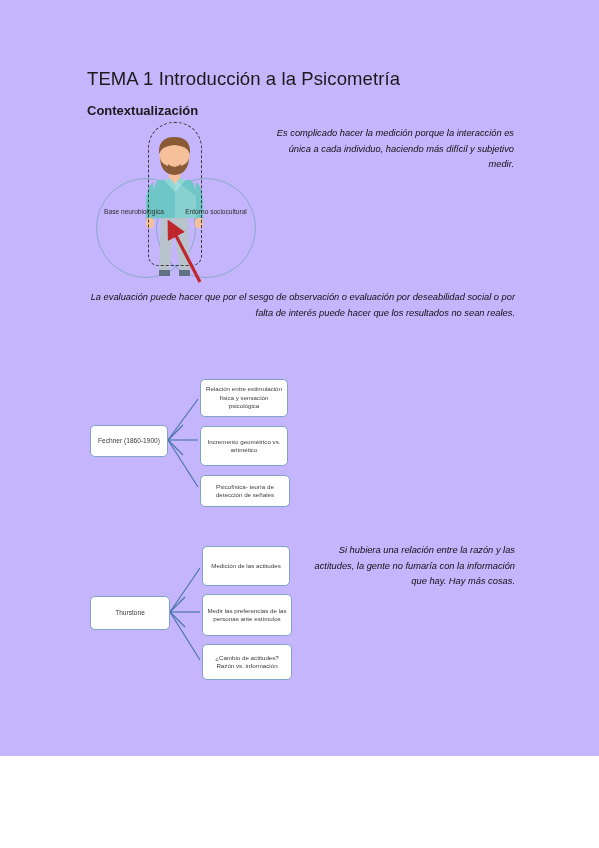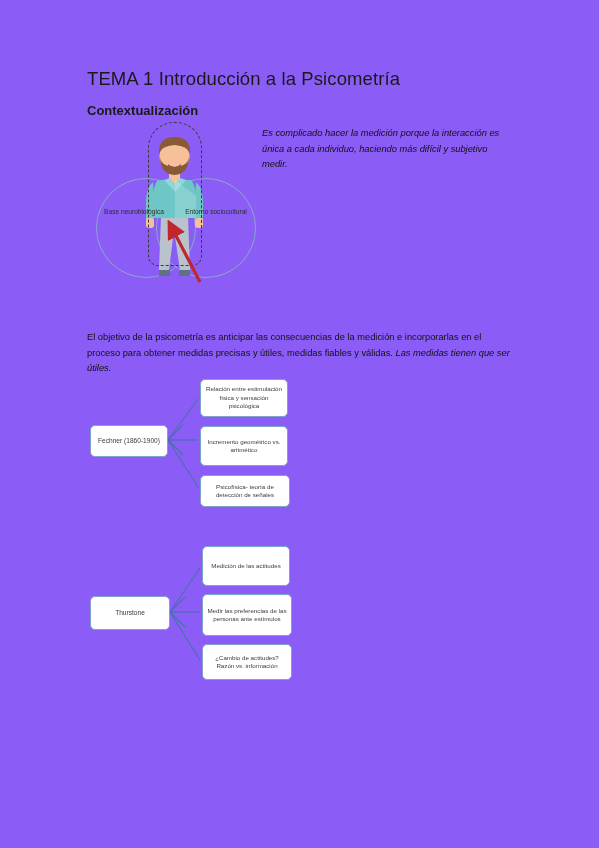--- a/index.html
+++ b/index.html
@@ -12,22 +12,22 @@
     height: 848px;
     font-family: "Liberation Sans", sans-serif;
     color: #000000;
     position: relative;
     overflow: hidden;
   }
   .page {
     position: absolute;
     left: 0; top: 0;
     width: 599px;
-    height: 848px;
-    background: #8b5cf6;
+    height: 756px;
+    background: #c4b5fd;
   }
   .doc-title {
     position: absolute;
     left: 87px;
     top: 68px;
     font-size: 18.5px;
     font-weight: 400;
     letter-spacing: 0.1px;
     color: #1a1a1a;
     white-space: nowrap;
@@ -38,21 +38,21 @@
     top: 103px;
     font-size: 13px;
     font-weight: bold;
     color: #1a1a1a;
   }
   .para {
     position: absolute;
     font-size: 9.3px;
     line-height: 15.6px;
     color: #111111;
-    text-align: left;
+    text-align: right;
   }
   .ital { font-style: italic; }
   .upright { font-style: normal; }
 
   
   .venn {
     position: absolute;
     left: 96px;
     top: 120px;
     width: 162px;
@@ -165,24 +165,22 @@
         <marker id="ah" markerWidth="6" markerHeight="6" refX="3" refY="3" orient="auto">
           <path d="M0,0 L6,3 L0,6 Z" fill="#C0272D"></path>
         </marker>
       </defs>
       <line x1="104" y1="162" x2="76" y2="108" stroke="#C0272D" stroke-width="3.2" marker-end="url(#ah)"></line>
     </svg>
   </div>
 
   <div class="para ital" style="left:262px; top:126px; width:252px;">Es complicado hacer la medición porque la interacción es única a cada individuo, haciendo más difícil y subjetivo medir.</div>
 
-
-  <div class="para" style="left:87px; top:330px; width:428px;">
-    <span class="upright">El objetivo de la psicometría es anticipar las consecuencias de la medición e incorporarlas en el proceso para obtener medidas precisas y útiles, medidas fiables y válidas. </span><span class="ital">Las medidas tienen que ser útiles.</span>
-  </div>
+  <div class="para ital" style="left:87px; top:290px; width:428px;">La evaluación puede hacer que por el sesgo de observación o evaluación por deseabilidad social o por falta de interés puede hacer que los resultados no sean reales.</div>
+
 
   <div class="flow" style="left:90px; top:375px; width:200px; height:135px;">
     <svg width="200" height="135" viewBox="0 0 200 135">
       <path d="M78 65 L108 24" stroke="#4472A8" stroke-width="1.1" fill="none"></path>
       <path d="M78 65 L108 65" stroke="#4472A8" stroke-width="1.1" fill="none"></path>
       <path d="M78 65 L108 112" stroke="#4472A8" stroke-width="1.1" fill="none"></path>
       <path d="M78 65 L93 50 M78 65 L93 80" stroke="#4472A8" stroke-width="1.1" fill="none"></path>
     </svg>
     <div class="node node-main" style="left:0px; top:50px; width:78px; height:32px;">Fechner (1860-1900)</div>
     <div class="node" style="left:110px; top:4px; width:88px; height:38px;">Relación entre estimulación física y sensación psicológica</div>
@@ -197,14 +195,15 @@
       <path d="M80 70 L110 70" stroke="#4472A8" stroke-width="1.1" fill="none"></path>
       <path d="M80 70 L110 118" stroke="#4472A8" stroke-width="1.1" fill="none"></path>
       <path d="M80 70 L95 55 M80 70 L95 85" stroke="#4472A8" stroke-width="1.1" fill="none"></path>
     </svg>
     <div class="node node-main" style="left:0px; top:54px; width:80px; height:34px;">Thurstone</div>
     <div class="node" style="left:112px; top:4px; width:88px; height:40px;">Medición de las actitudes</div>
     <div class="node" style="left:112px; top:52px; width:90px; height:42px;">Medir las preferencias de las personas ante estímulos</div>
     <div class="node" style="left:112px; top:102px; width:90px; height:36px;">¿Cambio de actitudes? Razón vs. información</div>
   </div>
 
+  <div class="para ital" style="left:300px; top:543px; width:215px;">Si hubiera una relación entre la razón y las actitudes, la gente no fumaría con la información que hay. Hay más cosas.</div>
 
 </div>
 
 </body></html>

